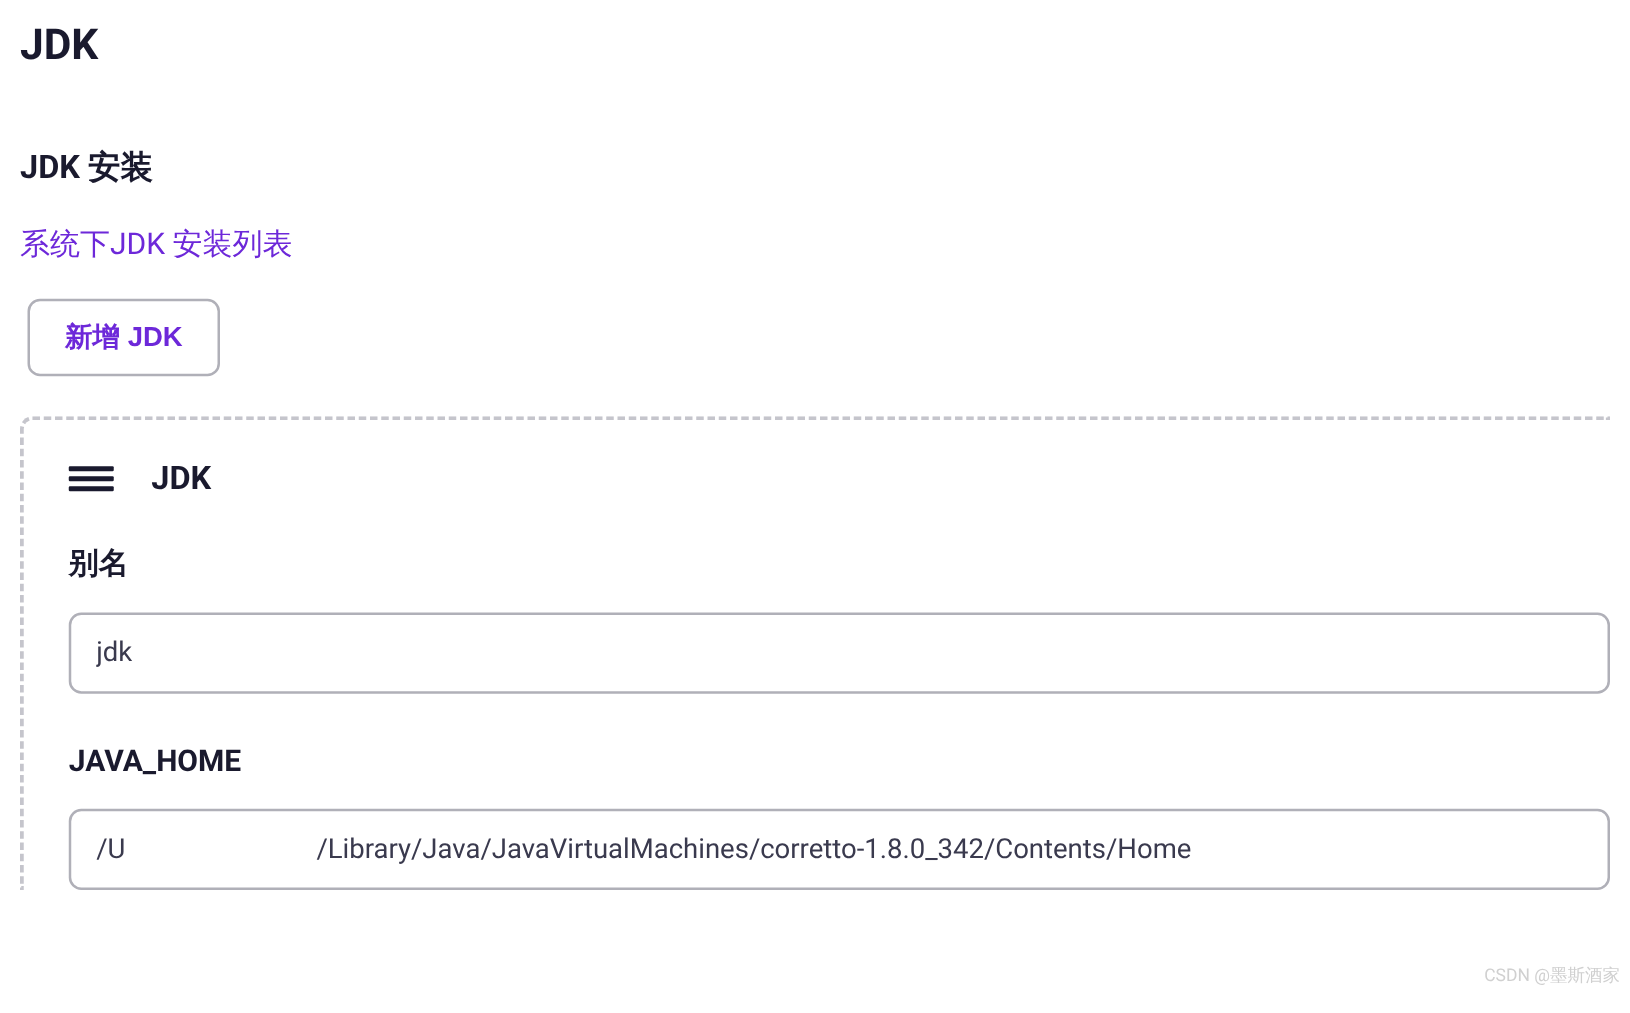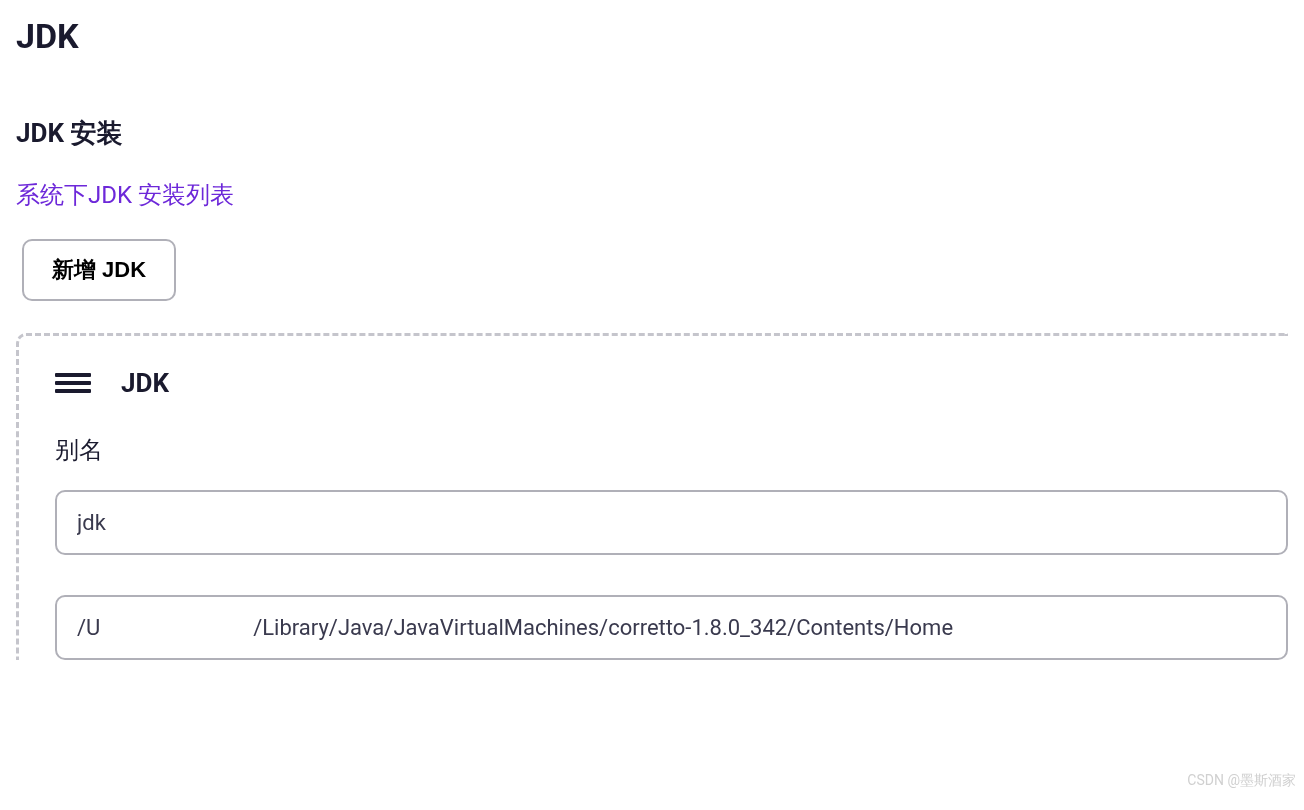--- a/index.html
+++ b/index.html
@@ -32,21 +32,21 @@
       font-size: 24px;
       color: #6d28d9;
       margin-bottom: 28px;
     }
     .add-button {
       display: inline-block;
       padding: 14px 28px;
       border: 2px solid #b0b0b8;
       border-radius: 10px;
       background: #ffffff;
-      color: #000000;
+      color: #6d28d9;
       font-size: 22px;
       font-weight: 600;
       cursor: pointer;
       margin-left: 6px;
       margin-bottom: 32px;
     }
     .dashed-container {
       border: 3px dashed #c5c5cc;
       border-right: none;
       border-bottom: none;
@@ -75,21 +75,21 @@
     .item-title {
       font-size: 26px;
       font-weight: 700;
       color: #1a1a2e;
     }
     .field-group {
       margin-bottom: 40px;
     }
     .field-label {
       font-size: 24px;
-      font-weight: 400;
+      font-weight: 700;
       color: #1a1a2e;
       margin-bottom: 24px;
       display: block;
     }
     .field-input {
       width: 100%;
       padding: 18px 20px;
       border: 2px solid #b0b0b8;
       border-radius: 10px;
       font-size: 22px;
@@ -129,20 +129,21 @@
     </div>
     <div class="item-title">JDK</div>
   </div>
 
   <div class="field-group">
     <label class="field-label">别名</label>
     <input type="text" class="field-input" value="jdk" style="">
   </div>
 
   <div class="field-group">
+    <label class="field-label">JAVA_HOME</label>
     <input type="text" class="field-input" value="/U                            /Library/Java/JavaVirtualMachines/corretto-1.8.0_342/Contents/Home" style="">
   </div>
 </div>
 
 <div class="watermark">CSDN @墨斯酒家</div>
 
 
 
 
 </body></html>

